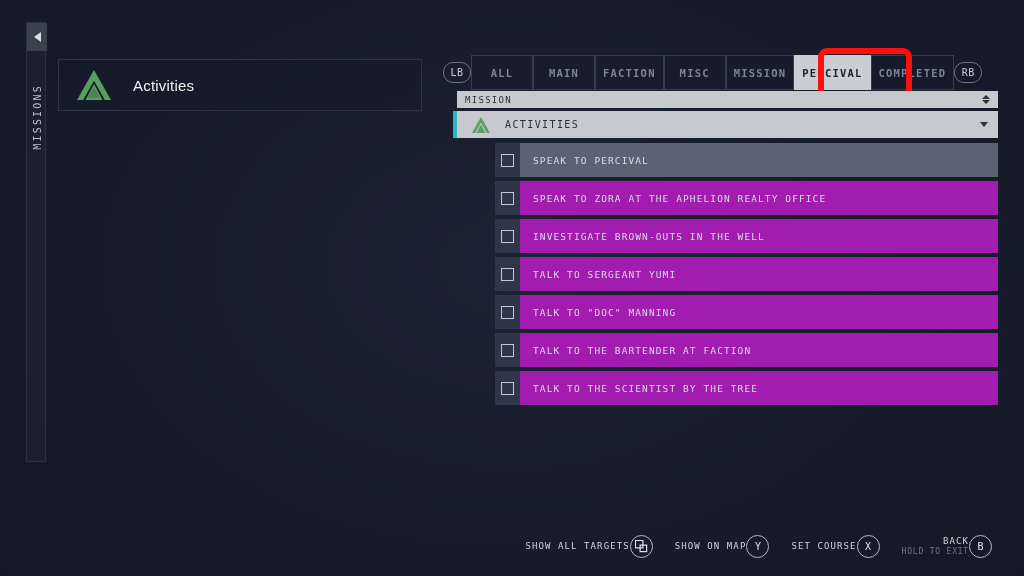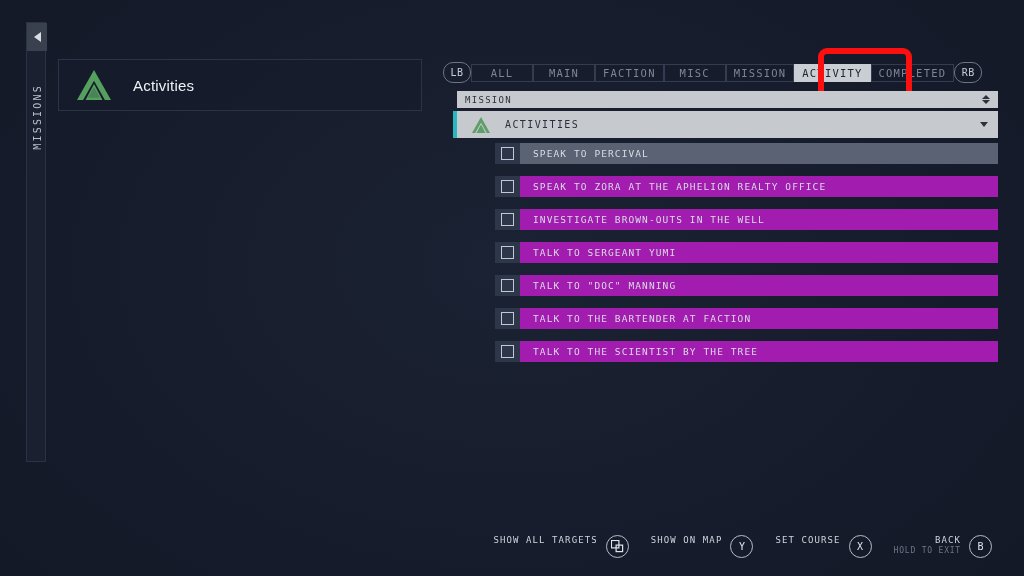--- a/index.html
+++ b/index.html
@@ -99,30 +99,31 @@
   .bumper {
     width: 28px; height: 21px;
     border: 1px solid #6c7485;
     border-radius: 10px;
     display: flex; align-items: center; justify-content: center;
     font-size: 10px; color: #c7ccd6;
     letter-spacing: .5px;
     flex: none;
   }
   .tab {
-    height: 18px;
+    height: 35px;
     border: 1px solid #333c50;
     background: rgba(23,29,45,0.6);
     color: #7c8598;
     font-size: 10.5px;
     letter-spacing: 1.2px;
     display: flex; align-items: center; justify-content: center;
     padding: 2px 7px;
     min-width: 62px;
     flex: none;
+    font-weight: bold;
   }
   .tab.wide { min-width: 72px; }
   .tab.active {
     background: #c9cdd4;
     color: #20252f;
     border-color: #c9cdd4;
   }
 
   
   #annotation-box {
@@ -195,22 +196,22 @@
   }
 
   
   #objective-list {
     position: absolute;
     left: 495px;
     top: 143px;
     width: 503px;
   }
   .obj-row {
-    height: 21px;
-    margin-bottom: 12px;
+    height: 34px;
+    margin-bottom: 4px;
     display: flex;
     align-items: stretch;
   }
   .obj-check {
     width: 25px;
     flex: none;
     background: #2e3749;
     display: flex;
     align-items: center;
     justify-content: center;
@@ -244,21 +245,21 @@
     position: absolute;
     left: 0;
     bottom: 18px;
     width: 1004px;
     display: flex;
     justify-content: flex-end;
     align-items: center;
     gap: 22px;
     padding-right: 12px;
   }
-  .prompt { display: flex; gap: 8px; }
+  .prompt { display: flex; align-items: center; }
   .prompt .ptext {
     font-size: 9px;
     letter-spacing: 1.1px;
     color: #cfd4dd;
     text-align: right;
     line-height: 1.25;
   }
   .prompt .psub {
     font-size: 8px;
     letter-spacing: .8px;
@@ -296,21 +297,21 @@
   <div id="detail-title">Activities</div>
 </div>
 
 <div id="filter-row">
   <div class="bumper">LB</div>
   <div class="tab">ALL</div>
   <div class="tab">MAIN</div>
   <div class="tab">FACTION</div>
   <div class="tab">MISC</div>
   <div class="tab">MISSION</div>
-  <div class="tab active">ACTIVITY</div>
+  <div class="tab active">PERCIVAL</div>
   <div class="tab wide">COMPLETED</div>
   <div class="bumper">RB</div>
 </div>
 
 <div id="annotation-box"></div>
 
 <div id="mission-bar">
   <div class="lbl">MISSION</div>
   <div class="spinner">
     <div class="up"></div>

